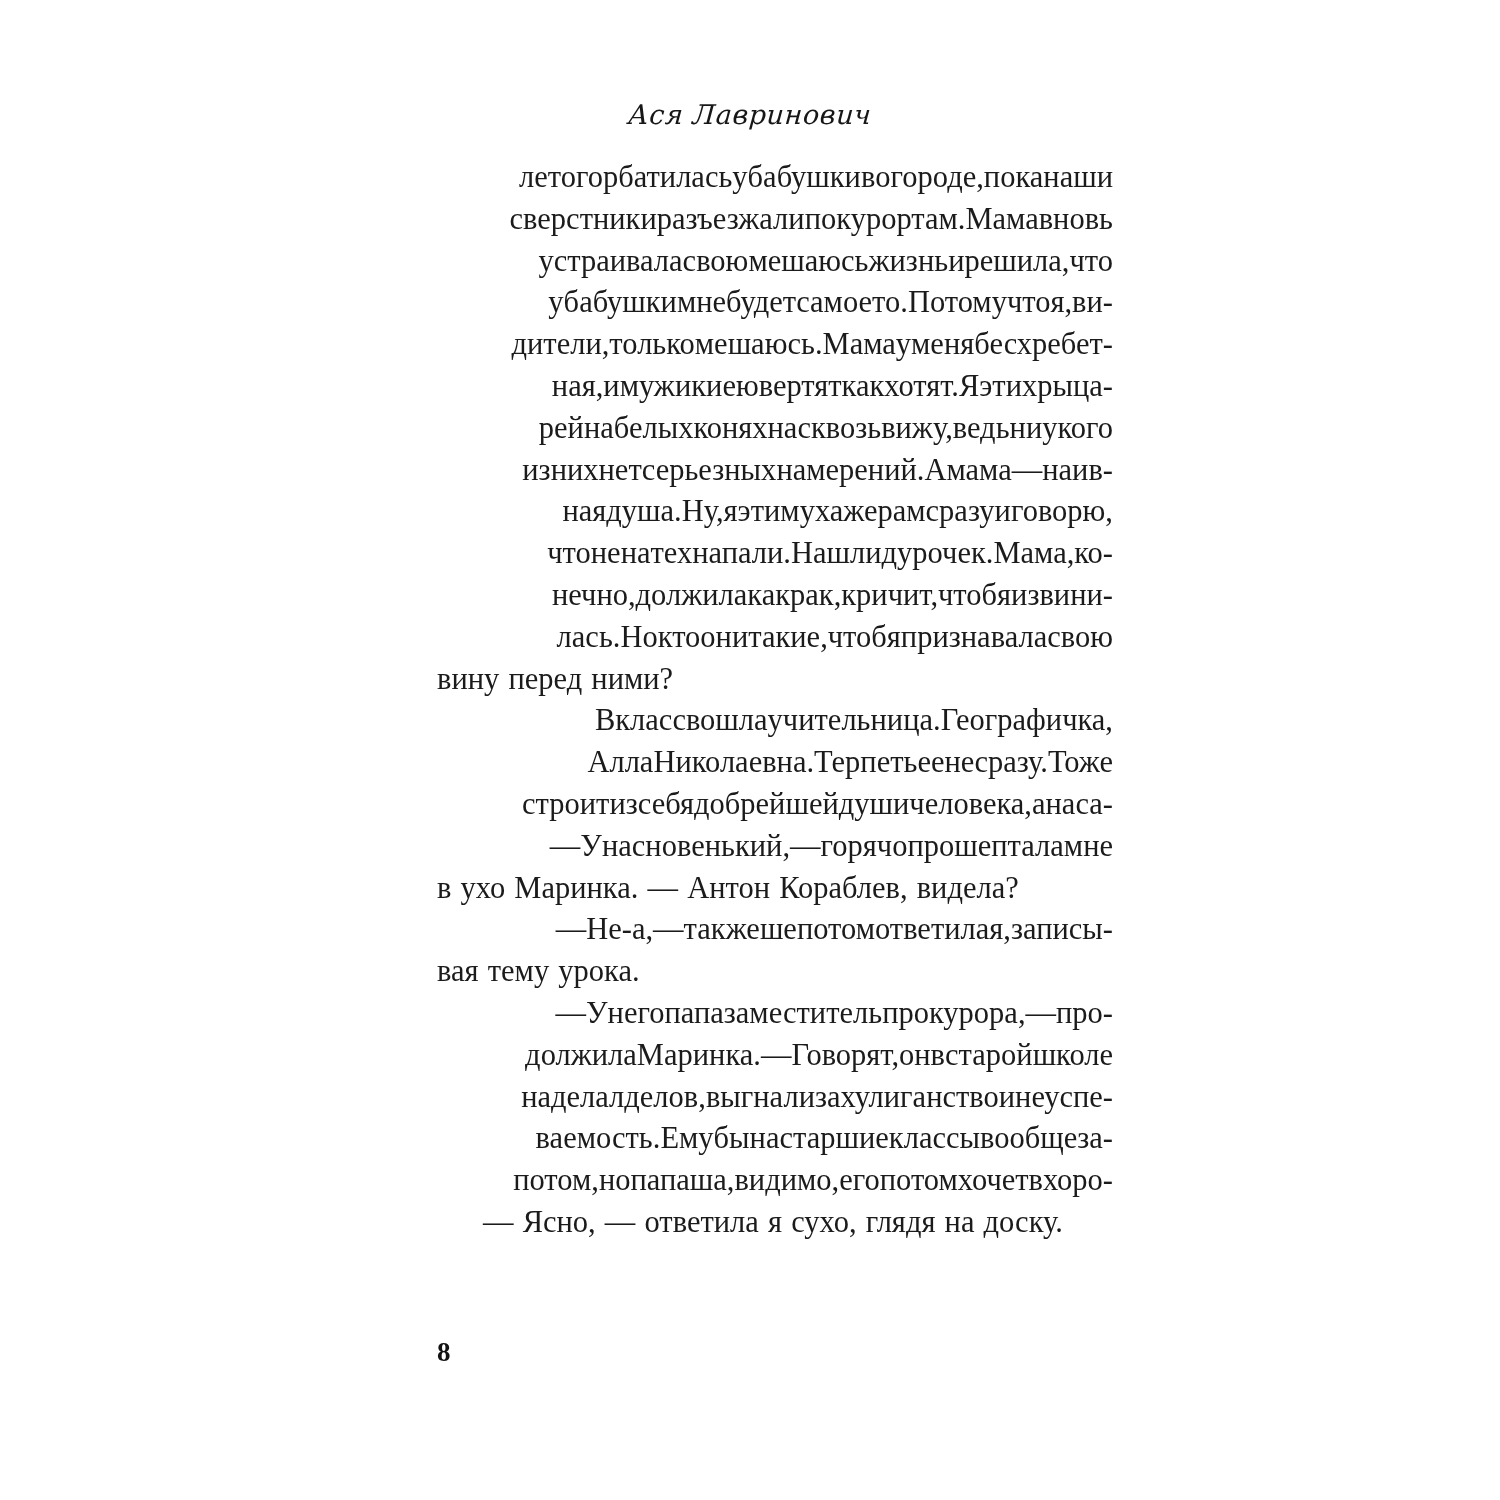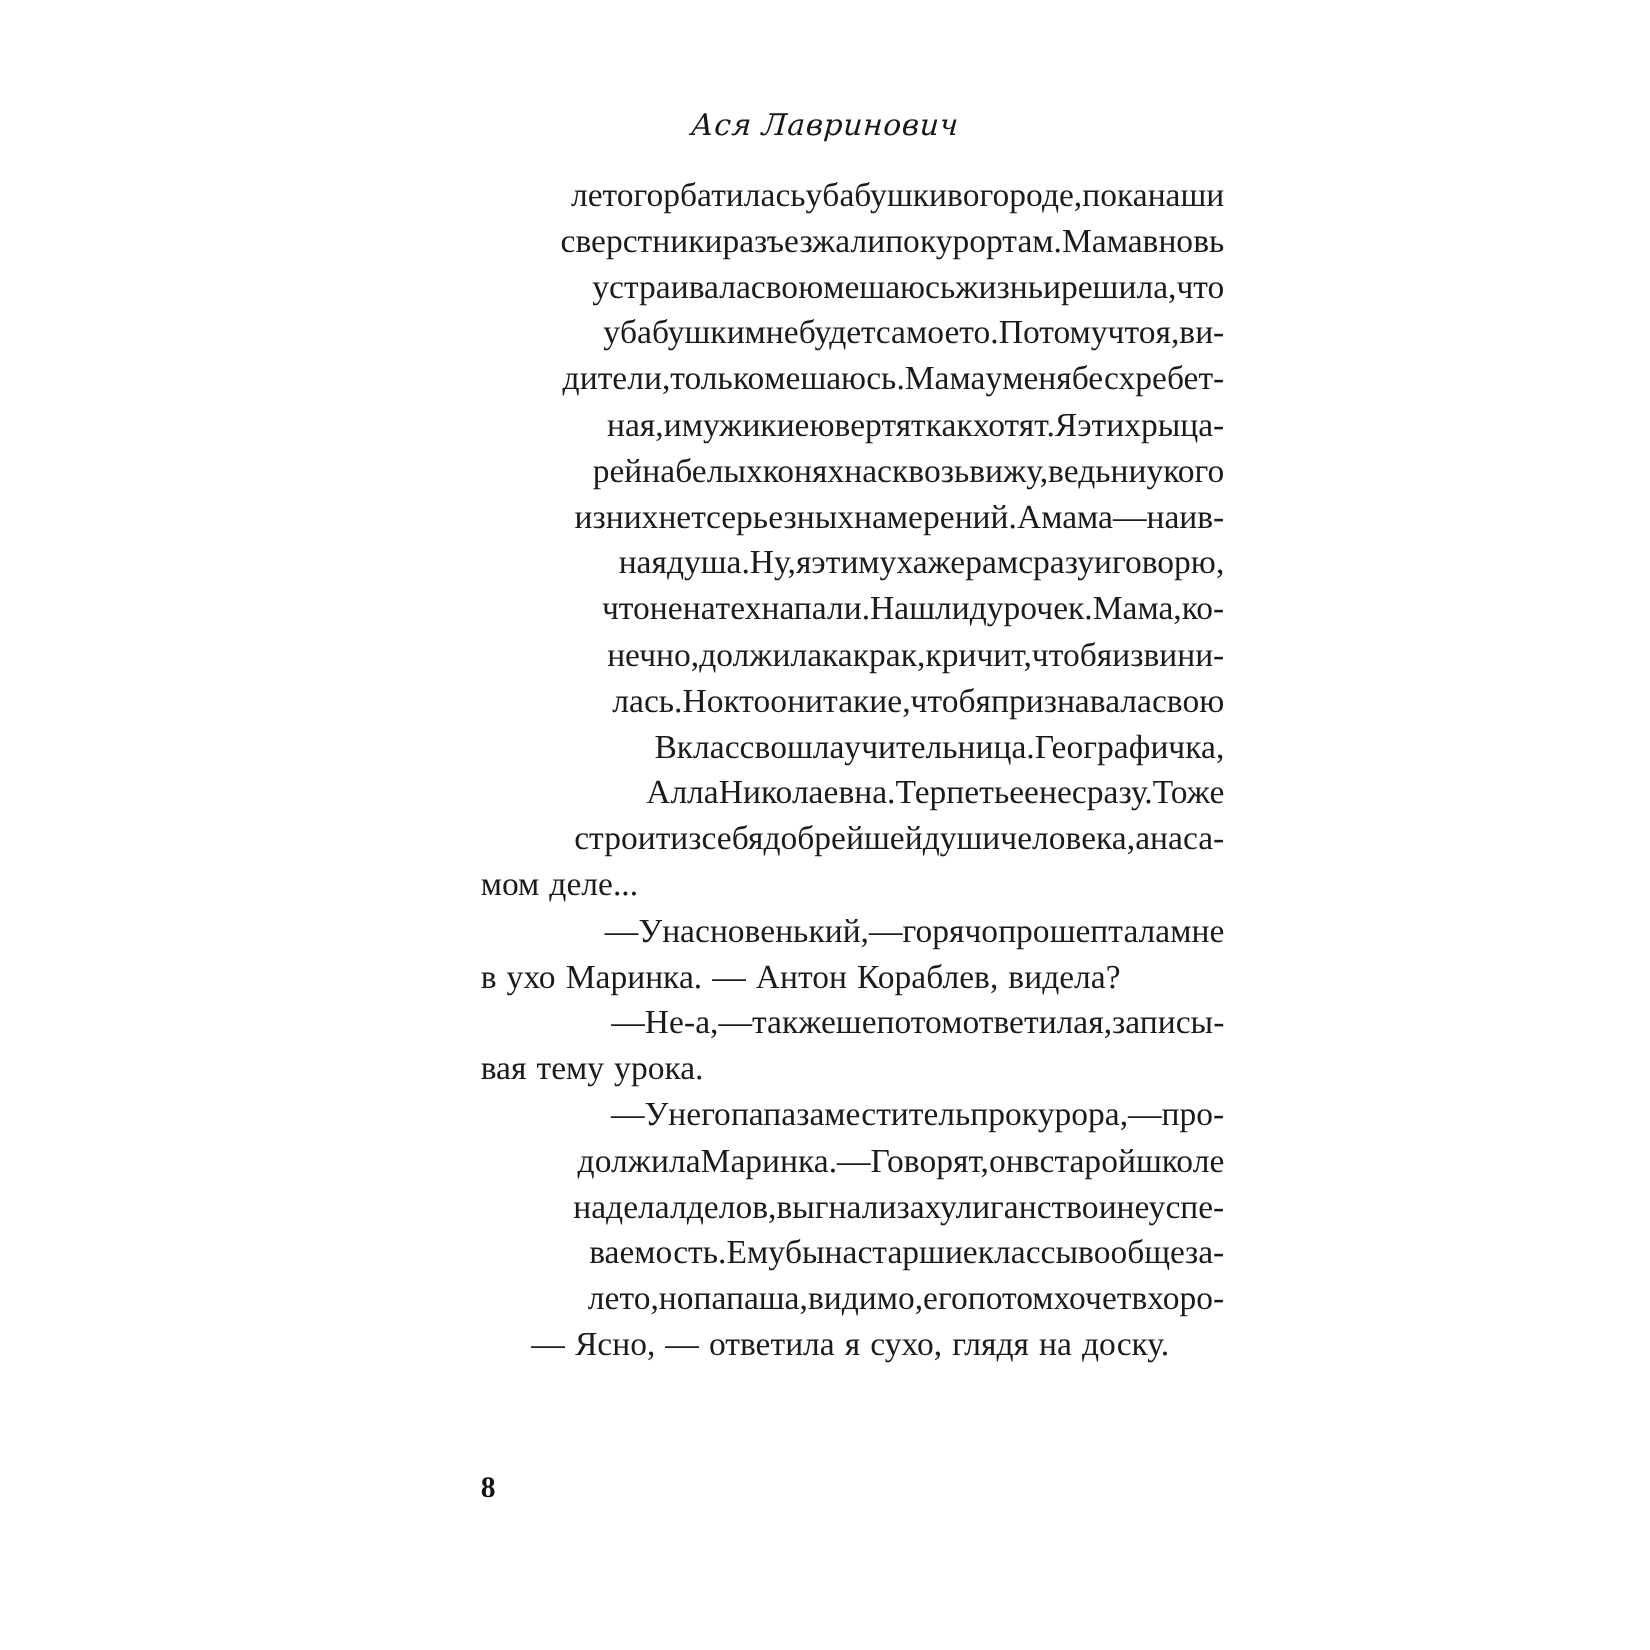--- a/index.html
+++ b/index.html
@@ -94,41 +94,41 @@
         <div class="ln just"><span class="w">устраивала</span><span class="w">свою</span><span class="w">мешаюсь</span><span class="w">жизнь</span><span class="w">и</span><span class="w">решила,</span><span class="w">что</span></div>
         <div class="ln just"><span class="w">у</span><span class="w">бабушки</span><span class="w">мне</span><span class="w">будет</span><span class="w">самое</span><span class="w">то.</span><span class="w">Потому</span><span class="w">что</span><span class="w">я,</span><span class="w">ви-</span></div>
         <div class="ln just"><span class="w">дите</span><span class="w">ли,</span><span class="w">только</span><span class="w">мешаюсь.</span><span class="w">Мама</span><span class="w">у</span><span class="w">меня</span><span class="w">бесхребет-</span></div>
         <div class="ln just"><span class="w">ная,</span><span class="w">и</span><span class="w">мужики</span><span class="w">ею</span><span class="w">вертят</span><span class="w">как</span><span class="w">хотят.</span><span class="w">Я</span><span class="w">этих</span><span class="w">рыца-</span></div>
         <div class="ln just"><span class="w">рей</span><span class="w">на</span><span class="w">белых</span><span class="w">конях</span><span class="w">насквозь</span><span class="w">вижу,</span><span class="w">ведь</span><span class="w">ни</span><span class="w">у</span><span class="w">кого</span></div>
         <div class="ln just"><span class="w">из</span><span class="w">них</span><span class="w">нет</span><span class="w">серьезных</span><span class="w">намерений.</span><span class="w">А</span><span class="w">мама</span><span class="w">—</span><span class="w">наив-</span></div>
         <div class="ln just"><span class="w">ная</span><span class="w">душа.</span><span class="w">Ну,</span><span class="w">я</span><span class="w">этим</span><span class="w">ухажерам</span><span class="w">сразу</span><span class="w">и</span><span class="w">говорю,</span></div>
         <div class="ln just"><span class="w">что</span><span class="w">не</span><span class="w">на</span><span class="w">тех</span><span class="w">напали.</span><span class="w">Нашли</span><span class="w">дурочек.</span><span class="w">Мама,</span><span class="w">ко-</span></div>
         <div class="ln just"><span class="w">нечно,</span><span class="w">должила</span><span class="w">как</span><span class="w">рак,</span><span class="w">кричит,</span><span class="w">чтоб</span><span class="w">я</span><span class="w">извини-</span></div>
         <div class="ln just"><span class="w">лась.</span><span class="w">Но</span><span class="w">кто</span><span class="w">они</span><span class="w">такие,</span><span class="w">чтоб</span><span class="w">я</span><span class="w">признавала</span><span class="w">свою</span></div>
+        <div class="ln last"><span class="w">вину</span><span class="w">перед</span><span class="w">ними?</span></div>
       </div>
       <div class="par">
         <div class="ln just"><span class="indent"></span><span class="w">В</span><span class="w">класс</span><span class="w">вошла</span><span class="w">учительница.</span><span class="w">Географичка,</span></div>
         <div class="ln just"><span class="w">Алла</span><span class="w">Николаевна.</span><span class="w">Терпеть</span><span class="w">ее</span><span class="w">не</span><span class="w">сразу.</span><span class="w">Тоже</span></div>
         <div class="ln just"><span class="w">строит</span><span class="w">из</span><span class="w">себя</span><span class="w">добрейшей</span><span class="w">души</span><span class="w">человека,</span><span class="w">а</span><span class="w">на</span><span class="w">са-</span></div>
-        <div class="ln last"><span class="w">мом</span><span class="w">деле...</span></div>
       </div>
       <div class="par">
         <div class="ln just"><span class="indent"></span><span class="w">—</span><span class="w">У</span><span class="w">нас</span><span class="w">новенький,</span><span class="w">—</span><span class="w">горячо</span><span class="w">прошептала</span><span class="w">мне</span></div>
         <div class="ln last"><span class="w">в</span><span class="w">ухо</span><span class="w">Маринка.</span><span class="w">—</span><span class="w">Антон</span><span class="w">Кораблев,</span><span class="w">видела?</span></div>
       </div>
       <div class="par">
         <div class="ln just"><span class="indent"></span><span class="w">—</span><span class="w">Не-а,</span><span class="w">—</span><span class="w">также</span><span class="w">шепотом</span><span class="w">ответила</span><span class="w">я,</span><span class="w">записы-</span></div>
         <div class="ln last"><span class="w">вая</span><span class="w">тему</span><span class="w">урока.</span></div>
       </div>
       <div class="par">
         <div class="ln just"><span class="indent"></span><span class="w">—</span><span class="w">У</span><span class="w">него</span><span class="w">папа</span><span class="w">заместитель</span><span class="w">прокурора,</span><span class="w">—</span><span class="w">про-</span></div>
         <div class="ln just"><span class="w">должила</span><span class="w">Маринка.</span><span class="w">—</span><span class="w">Говорят,</span><span class="w">он</span><span class="w">в</span><span class="w">старой</span><span class="w">школе</span></div>
         <div class="ln just"><span class="w">наделал</span><span class="w">делов,</span><span class="w">выгнали</span><span class="w">за</span><span class="w">хулиганство</span><span class="w">и</span><span class="w">неуспе-</span></div>
         <div class="ln just"><span class="w">ваемость.</span><span class="w">Ему</span><span class="w">бы</span><span class="w">на</span><span class="w">старшие</span><span class="w">классы</span><span class="w">вообще</span><span class="w">за-</span></div>
-        <div class="ln just"><span class="w">лето,</span><span class="w">но</span><span class="w">папаша,</span><span class="w">видимо,</span><span class="w">его</span><span class="w">потом</span><span class="w">хочет</span><span class="w">в</span><span class="w">хоро-</span></div>
+        <div class="ln just"><span class="w">потом,</span><span class="w">но</span><span class="w">папаша,</span><span class="w">видимо,</span><span class="w">его</span><span class="w">потом</span><span class="w">хочет</span><span class="w">в</span><span class="w">хоро-</span></div>
       </div>
       <div class="par">
         <div class="ln last"><span class="indent"></span><span class="w">—</span><span class="w">Ясно,</span><span class="w">—</span><span class="w">ответила</span><span class="w">я</span><span class="w">сухо,</span><span class="w">глядя</span><span class="w">на</span><span class="w">доску.</span></div>
       </div>
     </div>
 
   <div class="folio">8</div>
 
 </div>
 

